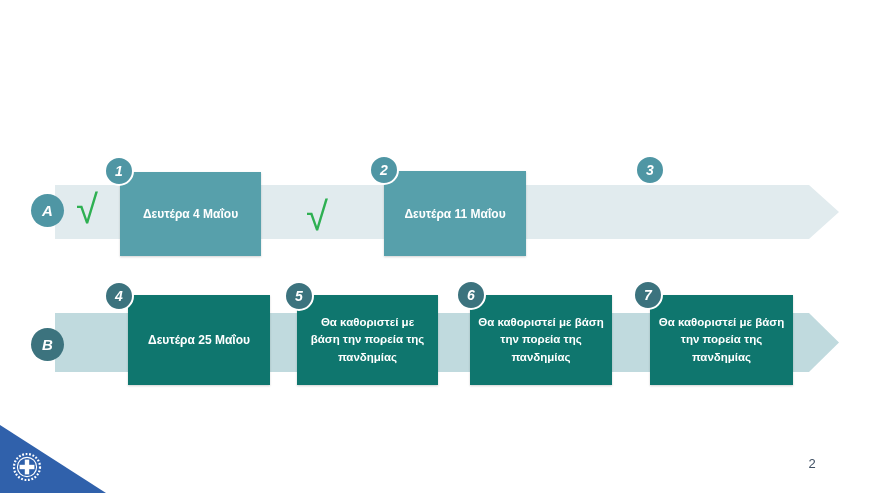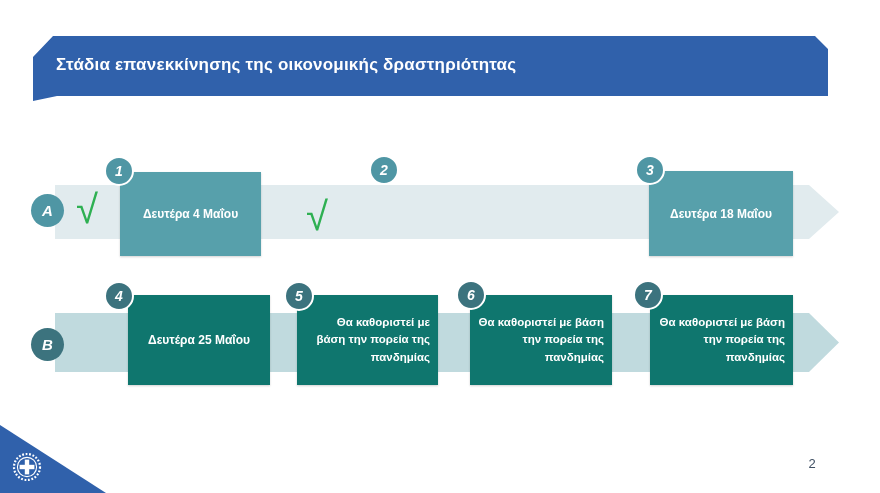--- a/index.html
+++ b/index.html
@@ -27,21 +27,21 @@
   .row-badge{
     position:absolute;width:33px;height:33px;border-radius:50%;
     display:flex;align-items:center;justify-content:center;
     color:#fff;font-size:15px;font-weight:bold;font-style:italic;
   }
   #badge-a{left:31px;top:194px;background:#4f96a4;}
   #badge-b{left:31px;top:328px;background:#3c737e;}
   
   .stage-box{
     position:absolute;display:flex;align-items:center;justify-content:center;
-    color:#ffffff;font-weight:bold;text-align:right;
+    color:#ffffff;font-weight:bold;text-align:center;
     box-shadow:0 1px 2px rgba(0,0,0,0.18);
   }
   .row-a{background:#57a0ab;}
   .row-b{background:#0f766e;}
   #box-1{left:120px;top:172px;width:141px;height:84px;font-size:12px;}
   #box-2{left:384px;top:171px;width:142px;height:85px;font-size:12px;}
   #box-3{left:649px;top:171px;width:144px;height:85px;font-size:12px;}
   #box-4{left:128px;top:295px;width:142px;height:90px;font-size:12px;}
   #box-5{left:297px;top:295px;width:141px;height:90px;font-size:11.5px;line-height:1.5;padding:0 8px;box-sizing:border-box;}
   #box-6{left:470px;top:295px;width:142px;height:90px;font-size:11.5px;line-height:1.5;padding:0 8px;box-sizing:border-box;}
@@ -81,43 +81,40 @@
   #page-number{
     position:absolute;left:800px;top:456px;width:24px;text-align:center;
     color:#3f4f63;font-size:13px;
   }
 </style>
 </head>
 <body>
 
 <div id="slide">
 
-  <div id="title-banner">
-    <div class="title-text">Στάδια επανεκκίνησης της οικονομικής δραστηριότητας</div>
-  </div>
 
   <div class="band" id="band-a"></div>
 
   <div class="band" id="band-b"></div>
 
   <div class="row-badge" id="badge-a">
     <span>A</span>
   </div>
   <div class="row-badge" id="badge-b">
     <span>B</span>
   </div>
 
   <div class="check" id="check-1">√</div>
   <div class="check" id="check-2">√</div>
 
   <div class="stage-box row-a" id="box-1">
     <span>Δευτέρα 4 Μαΐου</span>
   </div>
-  <div class="stage-box row-a" id="box-3">
-    <span>Δευτέρα 18 Μαΐου</span>
+  <div class="stage-box row-a" id="box-2">
+    <span>Δευτέρα 11 Μαΐου</span>
   </div>
 
   <div class="stage-box row-b" id="box-4">
     <span>Δευτέρα 25 Μαΐου</span>
   </div>
   <div class="stage-box row-b" id="box-5">
     <span>Θα καθοριστεί με βάση την πορεία της πανδημίας</span>
   </div>
   <div class="stage-box row-b" id="box-6">
     <span>Θα καθοριστεί με βάση την πορεία της πανδημίας</span>

